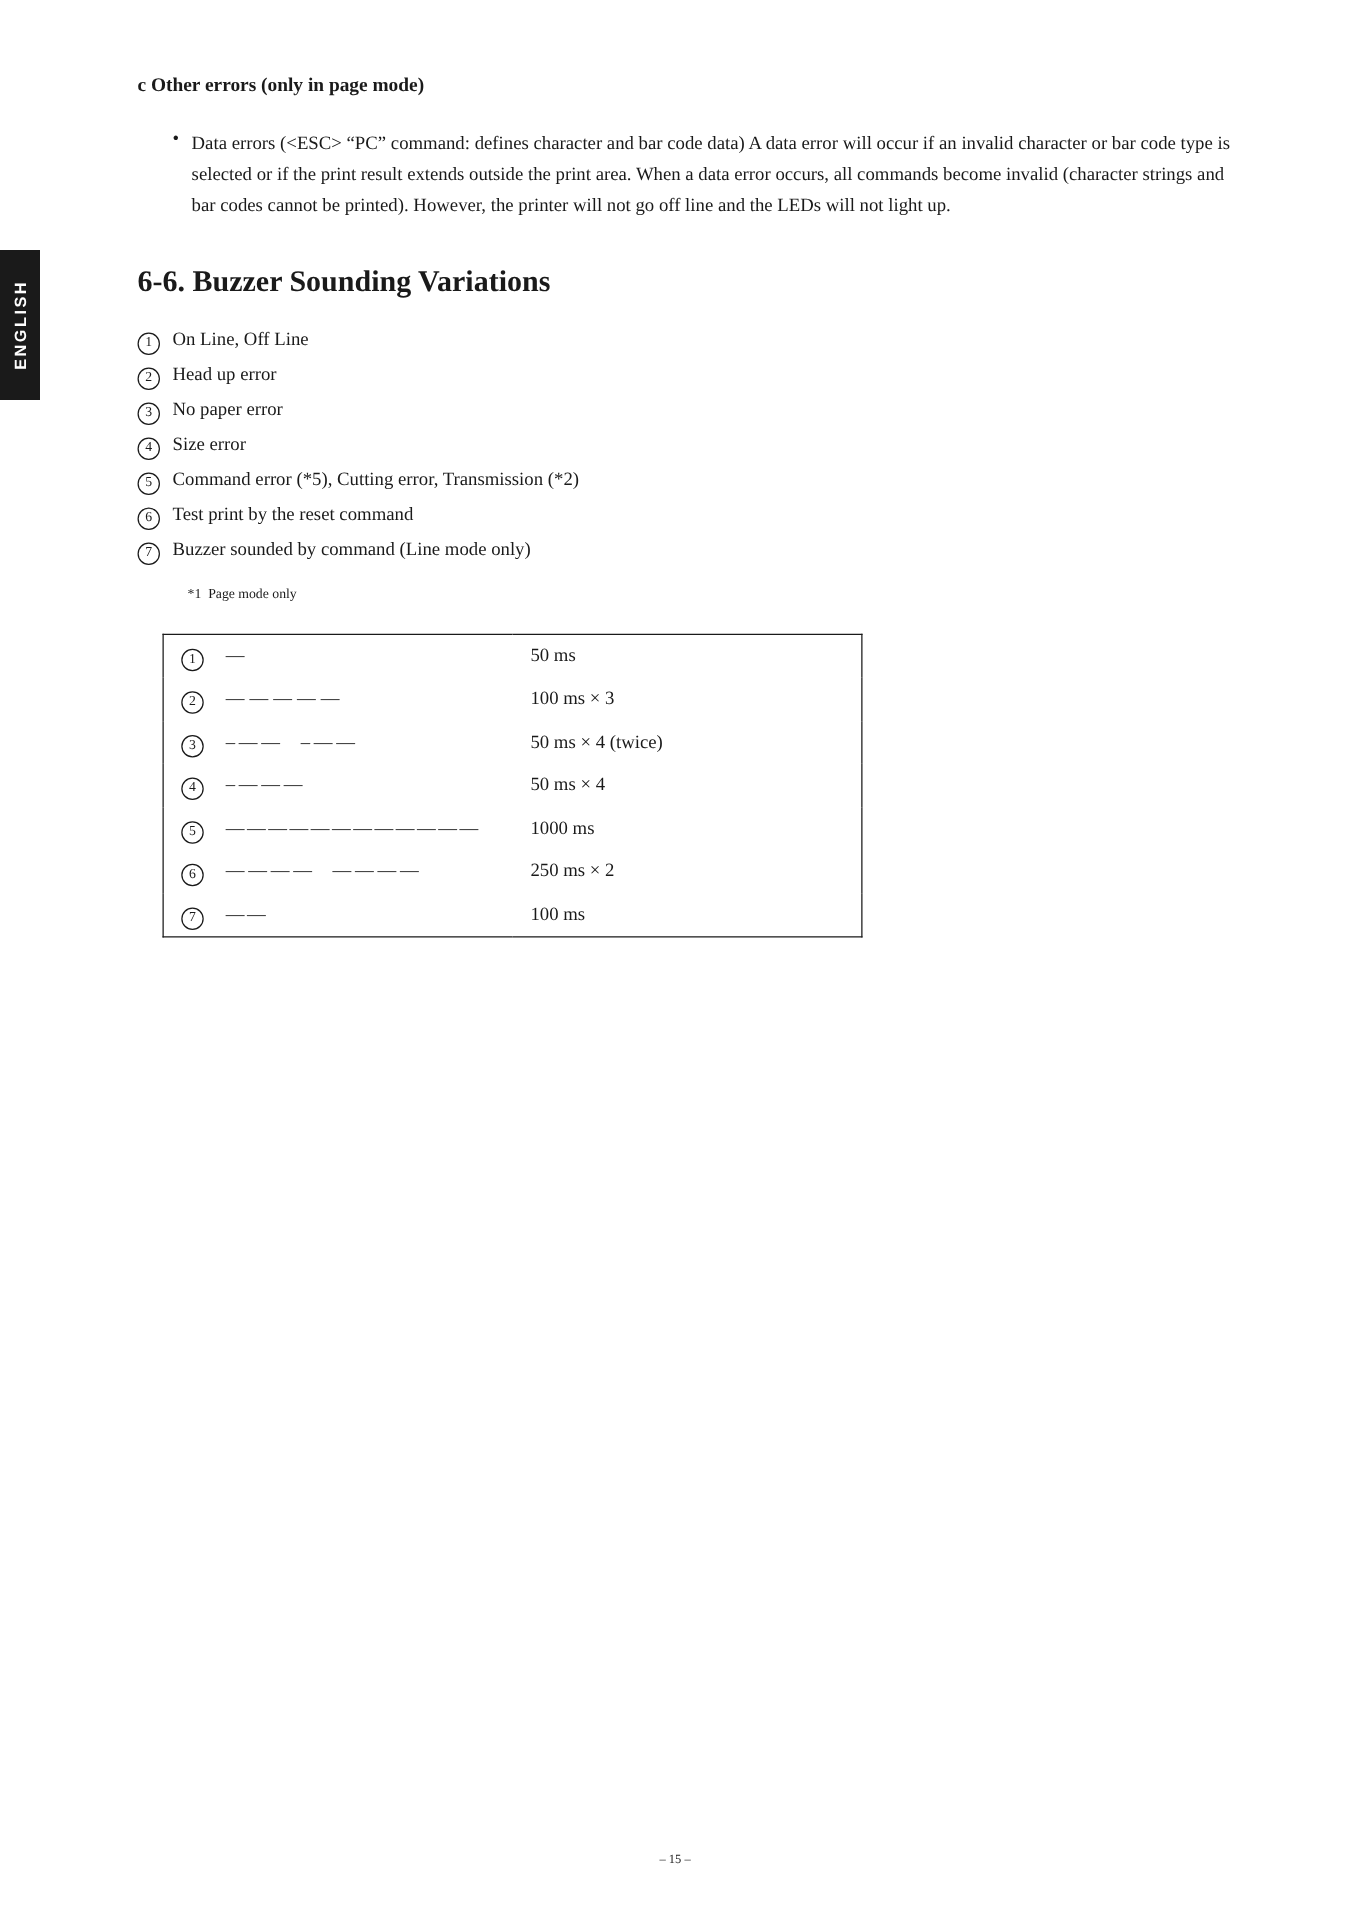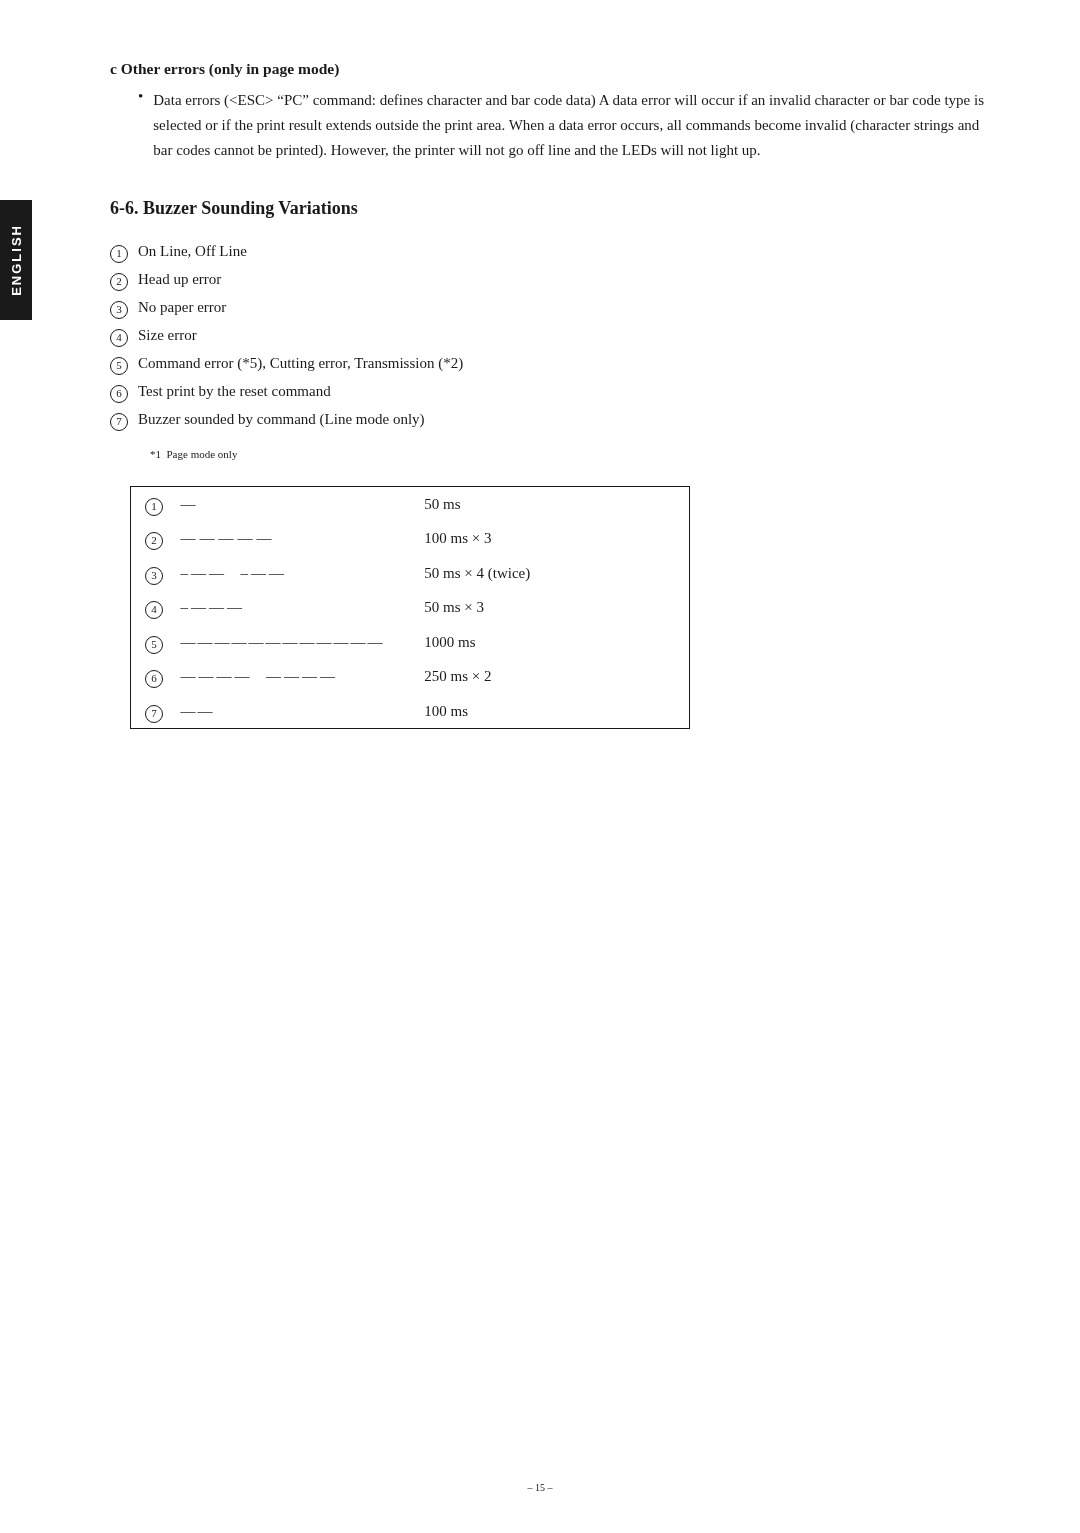--- a/index.html
+++ b/index.html
@@ -48,21 +48,21 @@
       letter-spacing: 2px;
       writing-mode: vertical-rl;
       transform: rotate(180deg);
       text-transform: uppercase;
     }
 
     
     .section-c-heading {
       font-weight: bold;
       font-size: 15.5px;
-      margin-bottom: 10px;
+      margin-bottom: 25px;
       font-family: Liberation Serif, serif;
     }
 
     .bullet-text {
       padding-left: 28px;
       text-indent: 0;
       display: flex;
     }
 
     .bullet-dot {
@@ -70,21 +70,21 @@
       flex-shrink: 0;
     }
 
     .bullet-content {
       flex: 1;
       line-height: 1.65;
     }
 
     
     .section-heading {
-      font-size: 18px;
+      font-size: 24px;
       font-weight: bold;
       margin-top: 8px;
       margin-bottom: 20px;
     }
 
     
     .numbered-list {
       list-style: none;
       margin-bottom: 14px;
     }
@@ -238,21 +238,21 @@
           <span class="num-circle">3</span>
           &nbsp;<span class="dash-line" style="letter-spacing:3px;">–——&nbsp;&nbsp;–——</span>
         </td>
         <td>50 ms × 4 (twice)</td>
       </tr>
       <tr>
         <td>
           <span class="num-circle">4</span>
           &nbsp;<span class="dash-line" style="letter-spacing:3px;">–———</span>
         </td>
-        <td>50 ms × 3</td>
+        <td>50 ms × 4</td>
       </tr>
       <tr>
         <td>
           <span class="num-circle">5</span>
           &nbsp;<span class="dash-line" style="letter-spacing:2px;">————————————</span>
         </td>
         <td>1000 ms</td>
       </tr>
       <tr>
         <td>

